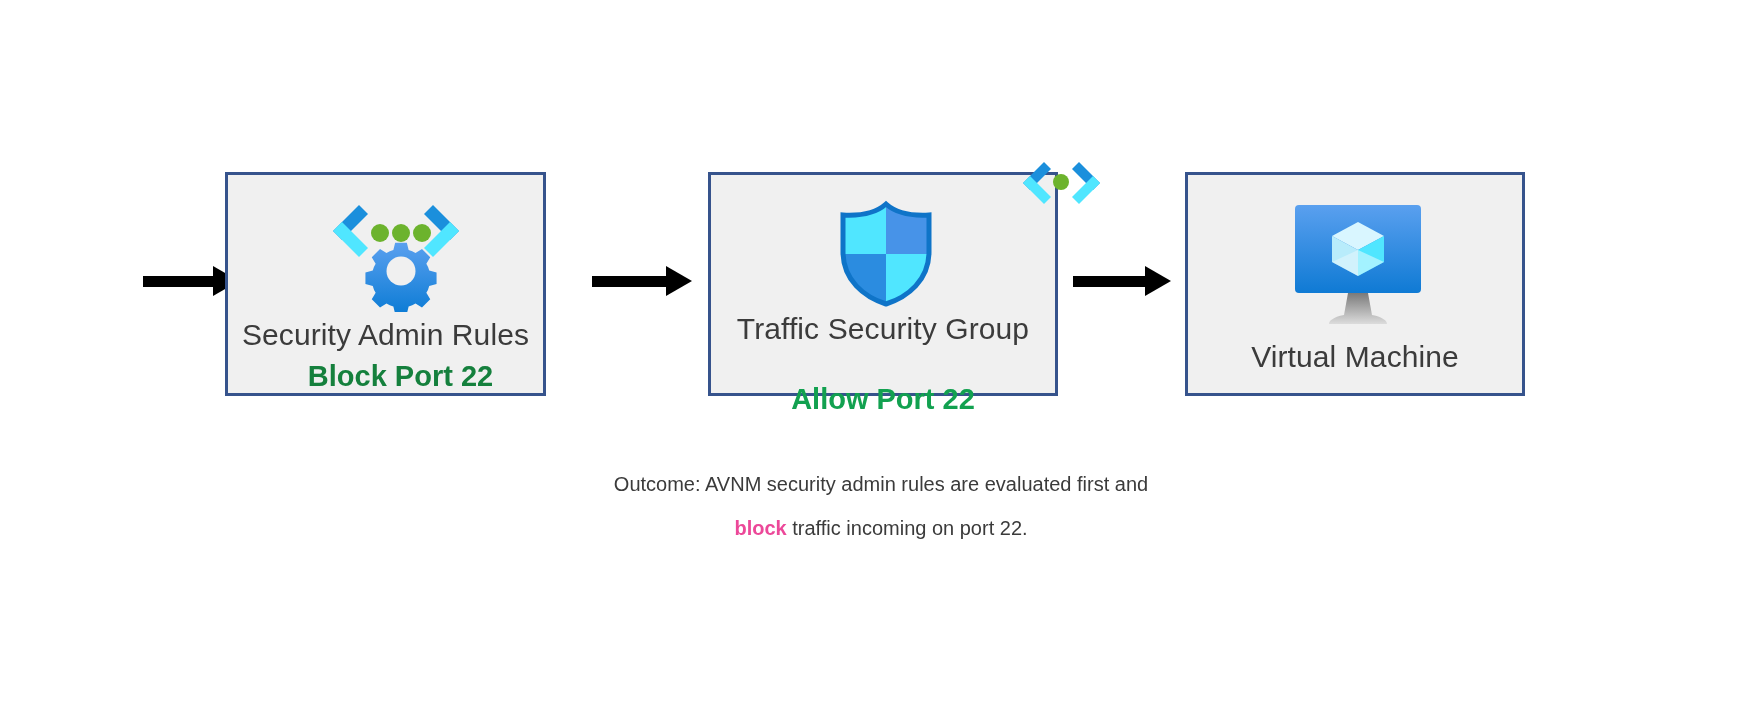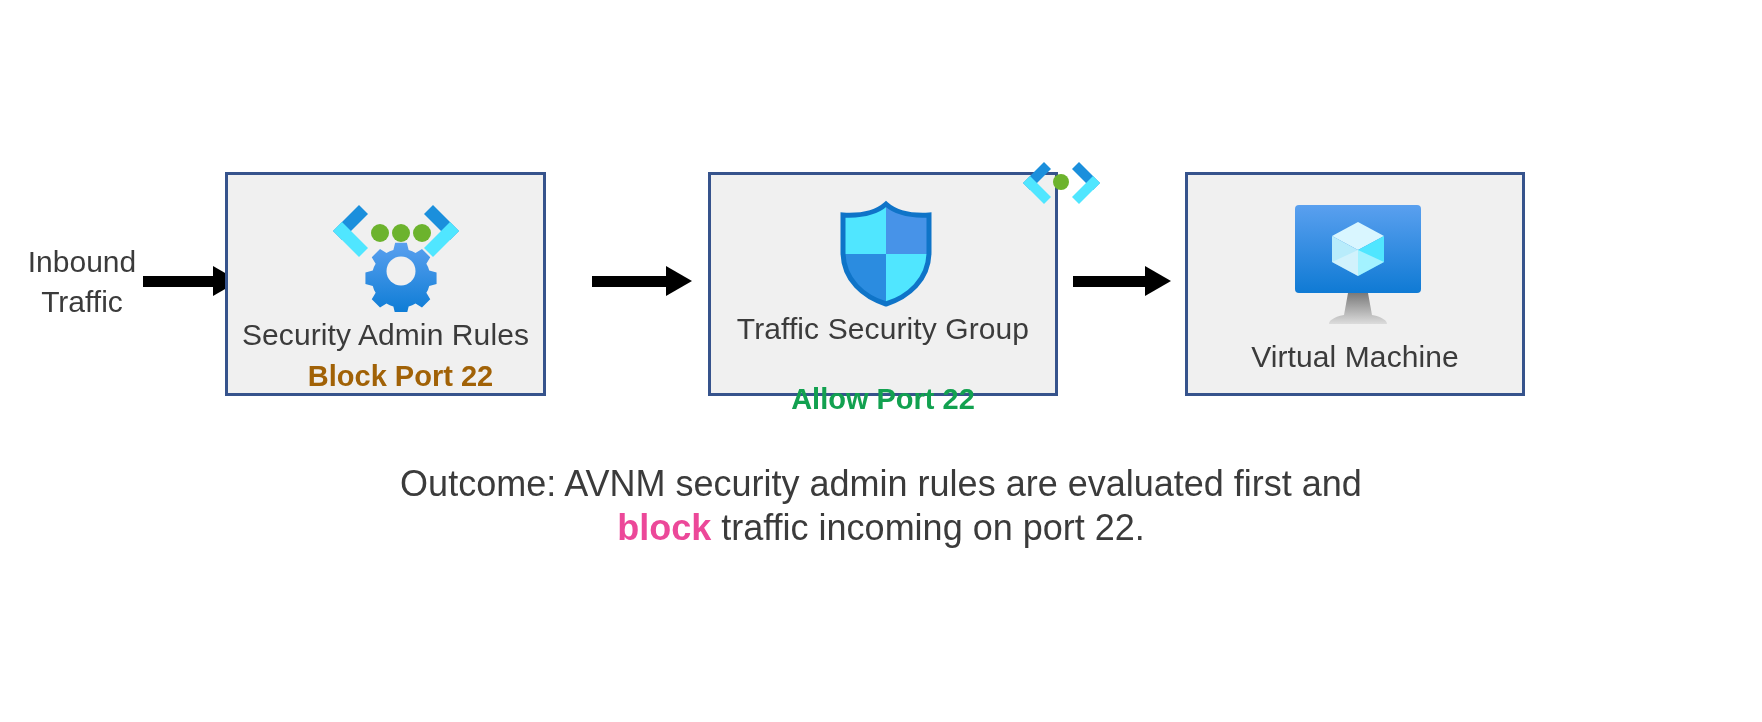--- a/index.html
+++ b/index.html
@@ -81,39 +81,35 @@
     text-align:center;color:#3b3b3b;font-size:30px;white-space:nowrap;
   }
   #subnet-icon{
     position:absolute;left:1010px;top:160px;width:96px;height:44px;
   }
 
   
   #caption{
     position:absolute;left:0;top:462px;width:1762px;
     text-align:center;color:#3b3b3b;
-    font-size:36px;line-height:44px;
+    font-size:20px;line-height:44px;
   }
   #caption .em{color:#ec4899;font-weight:700;}
 
   
   .icon-wrap{position:absolute;}
   #sar-icon{left:98px;top:22px;width:140px;height:115px;}
   #nsg-icon{left:120px;top:25px;width:110px;height:108px;}
   #vm-icon{left:105px;top:28px;width:130px;height:125px;}
 </style>
 </head>
 <body>
 
 <div id="stage">
 
-  <div id="inbound">
-    <div>Inbound</div>
-    <div>Traffic</div>
-  </div>
 
   <div class="arrow" id="arrow1">
     <div class="shaft"></div>
     <div class="head"></div>
   </div>
 
   <div class="node-box" id="box-sar">
 
     <div class="icon-wrap" id="sar-icon">
       <svg width="140" height="115" viewBox="0 0 140 115" xmlns="http://www.w3.org/2000/svg">
@@ -146,21 +142,21 @@
             A 27.5,27.5 0 0 1 -18.6,42.1 L -26.9,47.1 L -37.5,36.5 L -32.5,28.2
             A 27.5,27.5 0 0 1 -36.2,19.4 L -45.6,17.1 L -45.6,2.1 L -36.2,-0.2
             A 27.5,27.5 0 0 1 -32.5,-9 L -37.5,-17.3 L -26.9,-27.9 L -18.6,-22.9
             A 27.5,27.5 0 0 1 -9.8,-26.6 Z" transform="scale(0.78) translate(0,-8)"></path>
           <circle cx="0" cy="-6" r="14.5" fill="#f0f0f0"></circle>
         </g>
       </svg>
     </div>
 
     <div class="node-title" id="sar-title">Security Admin Rules</div>
-    <div class="node-sub" id="sar-sub" style="color: #a16207; padding-left: 30px;">Block Port 22</div>
+    <div class="node-sub" id="sar-sub" style="color: #15803d; padding-left: 30px;">Block Port 22</div>
   </div>
 
   <div class="arrow" id="arrow2">
     <div class="shaft"></div>
     <div class="head"></div>
   </div>
 
   <div class="node-box" id="box-nsg">
 
     <div class="icon-wrap" id="nsg-icon">

